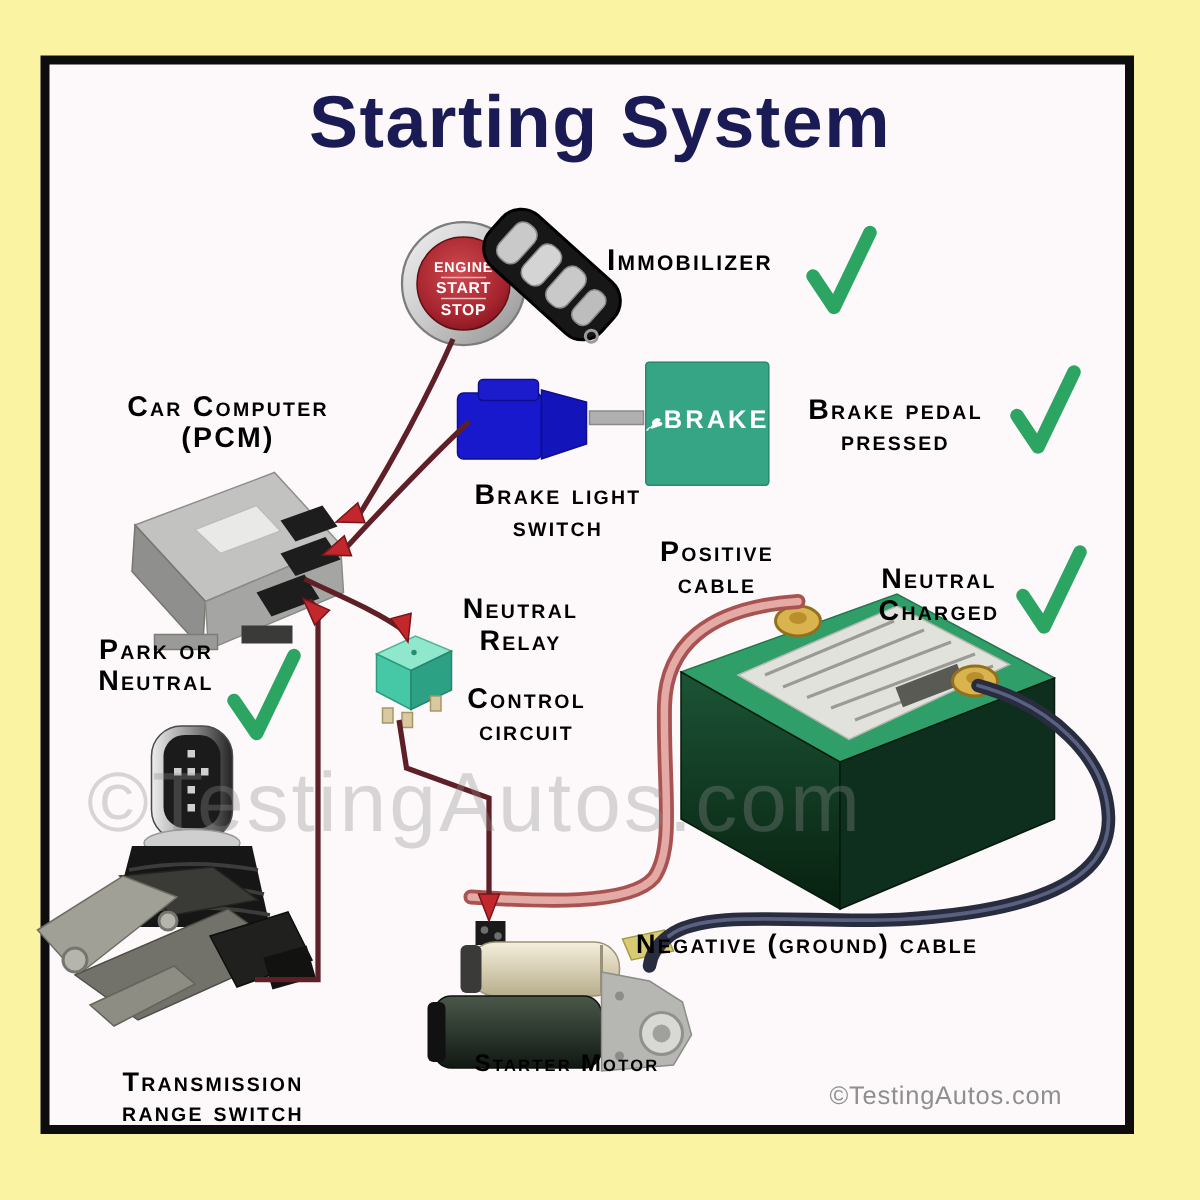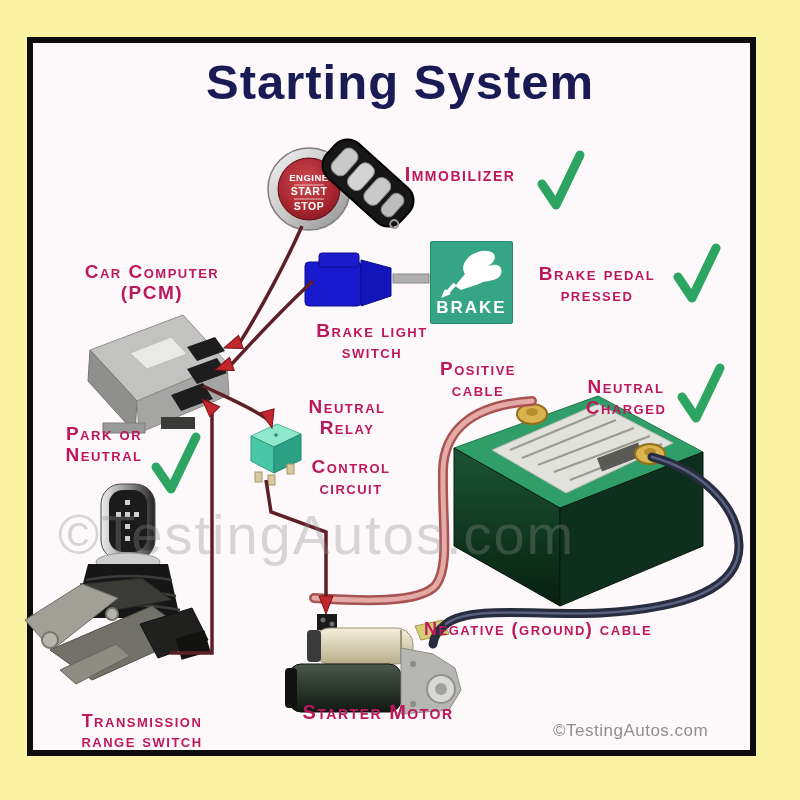--- a/index.html
+++ b/index.html
@@ -12,40 +12,40 @@
     position:absolute;left:27px;top:37px;width:729px;height:719px;
     background:#fdf8fa;border:6px solid #0d0d0d;box-sizing:border-box;
   }
   .title{
     position:absolute;left:400px;top:54px;transform:translateX(-50%);
     font-size:49px;font-weight:700;letter-spacing:1px;color:#1a1a55;
     z-index:50;white-space:nowrap;
   }
   .label{
     position:absolute;z-index:50;
-    font-weight:700;font-variant:small-caps;color:#be185d;
+    font-weight:700;font-variant:small-caps;color:#000000;
     letter-spacing:1.5px;line-height:1.1;text-align:center;white-space:nowrap;
     font-size:19px;
   }
   .label.centered{transform:translateX(-50%);}
   .comp{position:absolute;z-index:10;text-decoration:underline;}
   #wire-layer{position:absolute;left:0;top:0;z-index:30;pointer-events:none;}
   .watermark-large{
     position:absolute;left:58px;top:502px;z-index:40;
     font-size:56px;font-weight:400;letter-spacing:2px;color:#8c8c8c;opacity:.33;
     white-space:nowrap;
   }
   .copyright{
     position:absolute;left:553px;top:721px;z-index:50;
     font-size:17px;color:#8f8f8f;letter-spacing:.5px;white-space:nowrap;
   }
   .brake-box{
     position:absolute;left:430px;top:241px;width:83px;height:83px;z-index:10;
     background:#35a586;border-radius:3px;box-shadow:0 0 0 1px #2a8a70 inset;
-    display:flex;flex-direction:column;align-items:center;justify-content:flex-end;
+    display:flex;align-items:center;justify-content:flex-end;
   }
   .brake-box .brake-word{
     color:#ffffff;font-weight:800;font-size:17px;letter-spacing:2px;
     margin-bottom:6px;
   }
 </style>
 </head>
 <body>
 
 <div class="canvas"></div>
@@ -306,19 +306,19 @@
 <div class="label centered" style="left:104px;top:424px">
   <span>Park or</span><br>
   <span>Neutral</span>
 </div>
 
 <div class="label centered" style="left:142px;top:712px;font-size:18px">
   <span>Transmission</span><br>
   <span>range switch</span>
 </div>
 
-<div class="label centered" style="left:378px;top:701px;font-size:20px">
+<div class="label centered" style="left:378px;top:701px;font-size:16px">
   <span>Starter Motor</span>
 </div>
 
 <div class="label" style="left:424px;top:620px;font-size:18px">
   <span>Negative (ground) cable</span>
 </div>
 
 </body></html>

